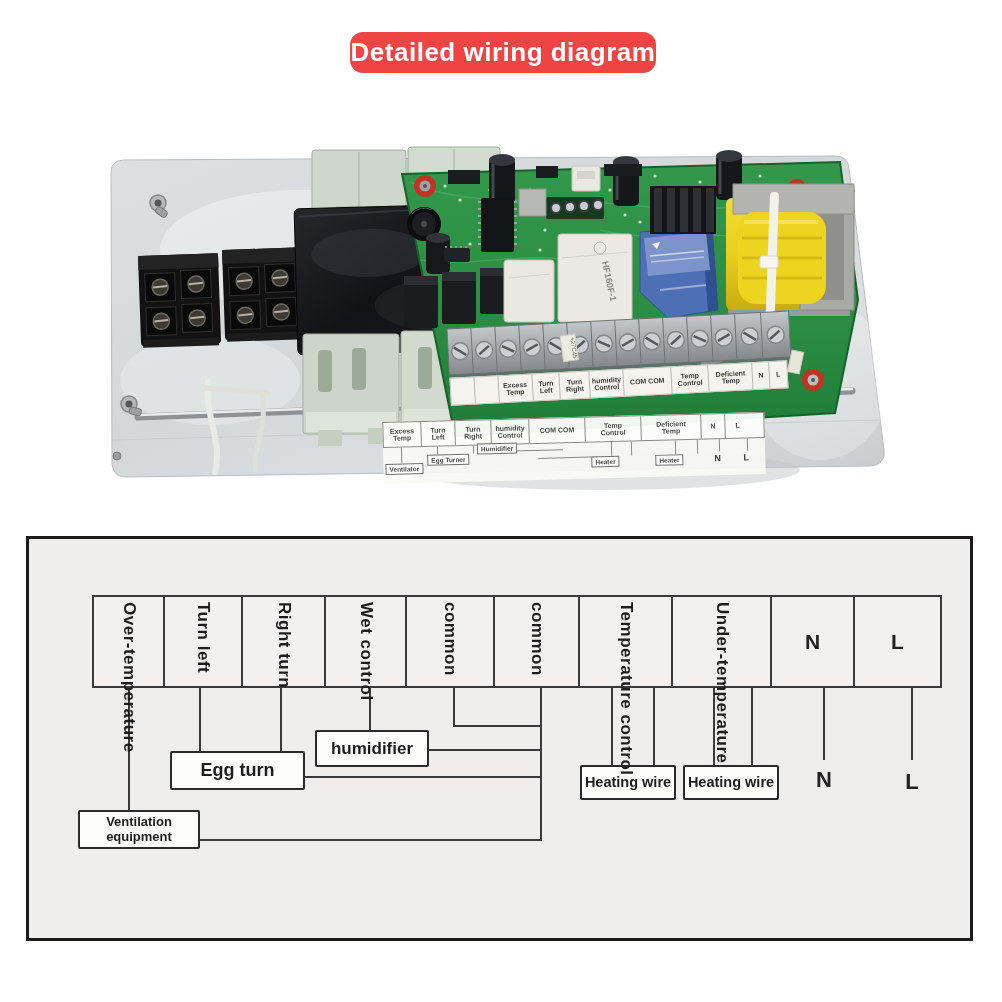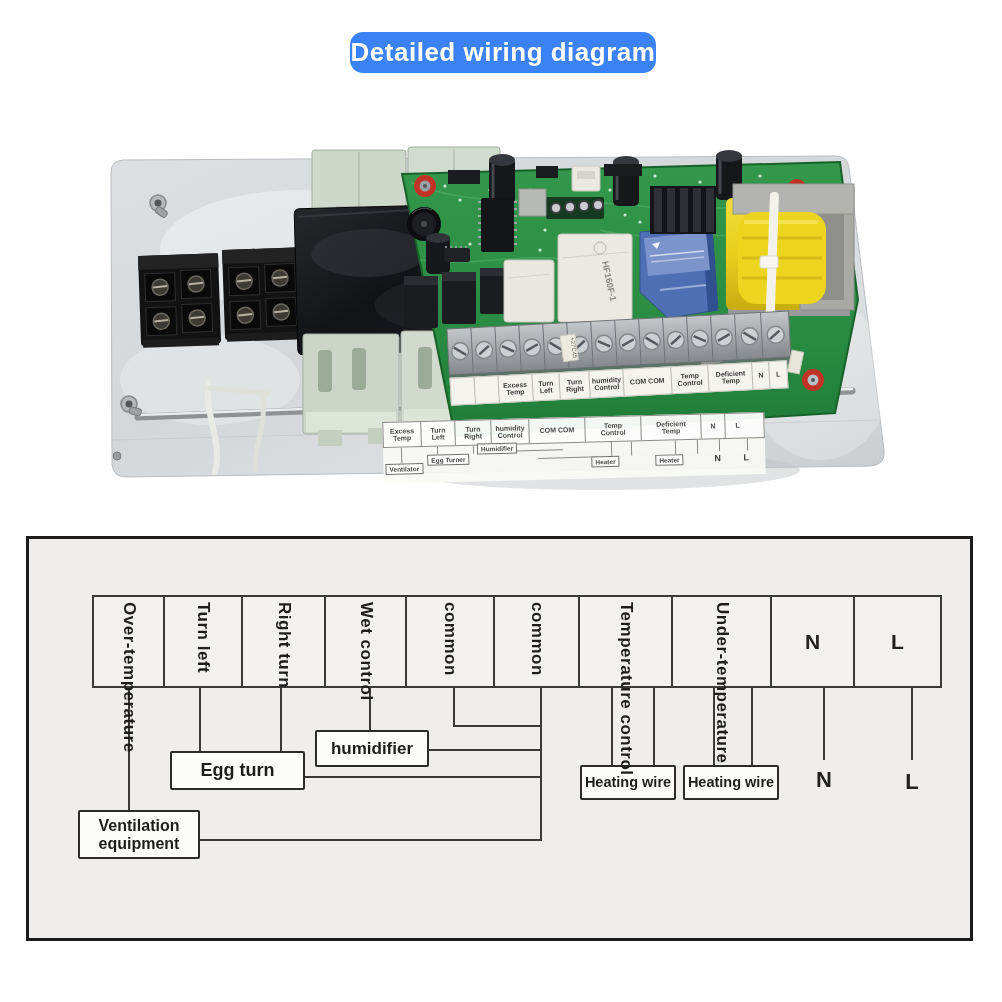--- a/index.html
+++ b/index.html
@@ -1,19 +1,19 @@
 <!DOCTYPE html>
 <html><head>
 <meta charset="utf-8">
 <style>
   html,body{margin:0;padding:0;background:#ffffff;}
   body{width:1002px;height:1002px;position:relative;font-family:"Liberation Sans",sans-serif;overflow:hidden;}
 
   
-  .title-pill{position:absolute;left:350px;top:32px;width:306px;height:41px;background:#3b82f6;
+  .title-pill{position:absolute;left:350px;top:32px;width:306px;height:41px;background:#ef4444;
     border-radius:13px;display:flex;align-items:center;justify-content:center;}
   .title-pill span{color:#fff;font-size:26px;font-weight:600;letter-spacing:.5px;}
 
   
   .photo-wrap{position:absolute;left:0;top:0;width:1002px;height:515px;}
   .photo-wrap svg{position:absolute;left:0;top:0;}
 
   
   .pcb-strip{position:absolute;left:450px;top:369px;width:338px;height:28px;display:flex;
     transform:rotate(-3deg);background:#f4f3ee;border:1px solid #c9c8c0;box-sizing:border-box;}
@@ -505,21 +505,21 @@
   <div class="wire" style="left:400px;top:210px;width:111px;height:2px"></div>
   <div class="wire" style="left:276px;top:237px;width:235px;height:2px"></div>
   <div class="wire" style="left:171px;top:300px;width:342px;height:2px"></div>
   <div class="wire" style="left:582px;top:149px;width:2px;height:77px"></div>
   <div class="wire" style="left:624px;top:149px;width:2px;height:77px"></div>
   <div class="wire" style="left:684px;top:149px;width:2px;height:77px"></div>
   <div class="wire" style="left:722px;top:149px;width:2px;height:77px"></div>
   <div class="wire" style="left:794px;top:149px;width:2px;height:72px"></div>
   <div class="wire" style="left:882px;top:149px;width:2px;height:72px"></div>
 
-  <div class="dev-box" style="left:49px;top:271px;width:122px;height:49px;font-size:16px"><span style="white-space:pre-line">Ventilation
+  <div class="dev-box" style="left:49px;top:271px;width:122px;height:39px;font-size:13px"><span style="white-space:pre-line">Ventilation
 equipment</span></div>
   <div class="dev-box" style="left:141px;top:212px;width:135px;height:39px;font-size:18px"><span>Egg turn</span></div>
   <div class="dev-box" style="left:286px;top:191px;width:114px;height:37px;font-size:17px"><span>humidifier</span></div>
   <div class="dev-box" style="left:551px;top:226px;width:96px;height:35px;font-size:14.5px"><span>Heating wire</span></div>
   <div class="dev-box" style="left:654px;top:226px;width:96px;height:35px;font-size:14.5px"><span>Heating wire</span></div>
 
   <div class="nl-text" style="left:780px;top:228px;width:30px">N</div>
   <div class="nl-text" style="left:868px;top:230px;width:30px">L</div>
 </div>
 

